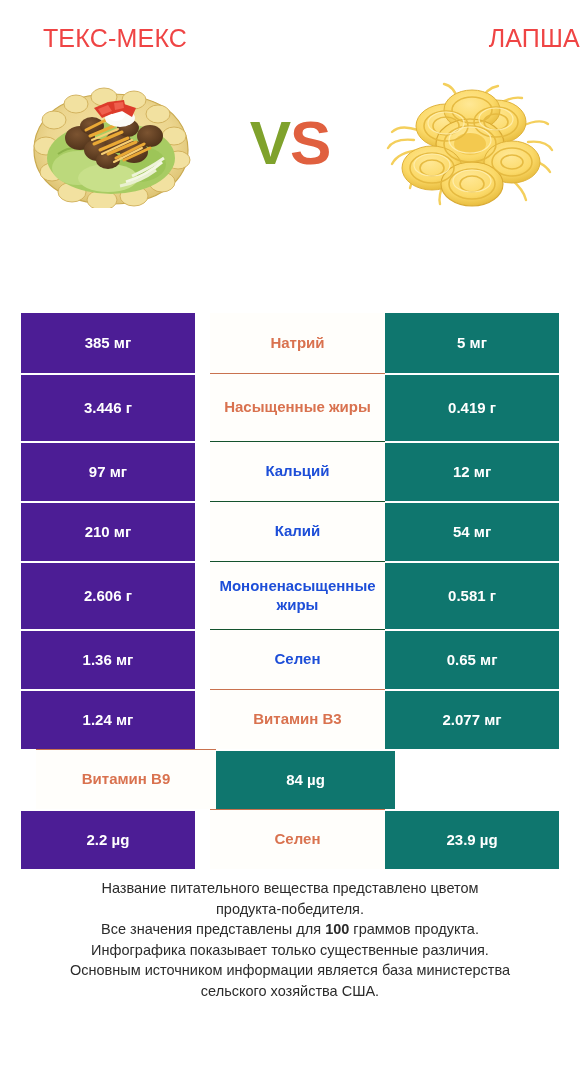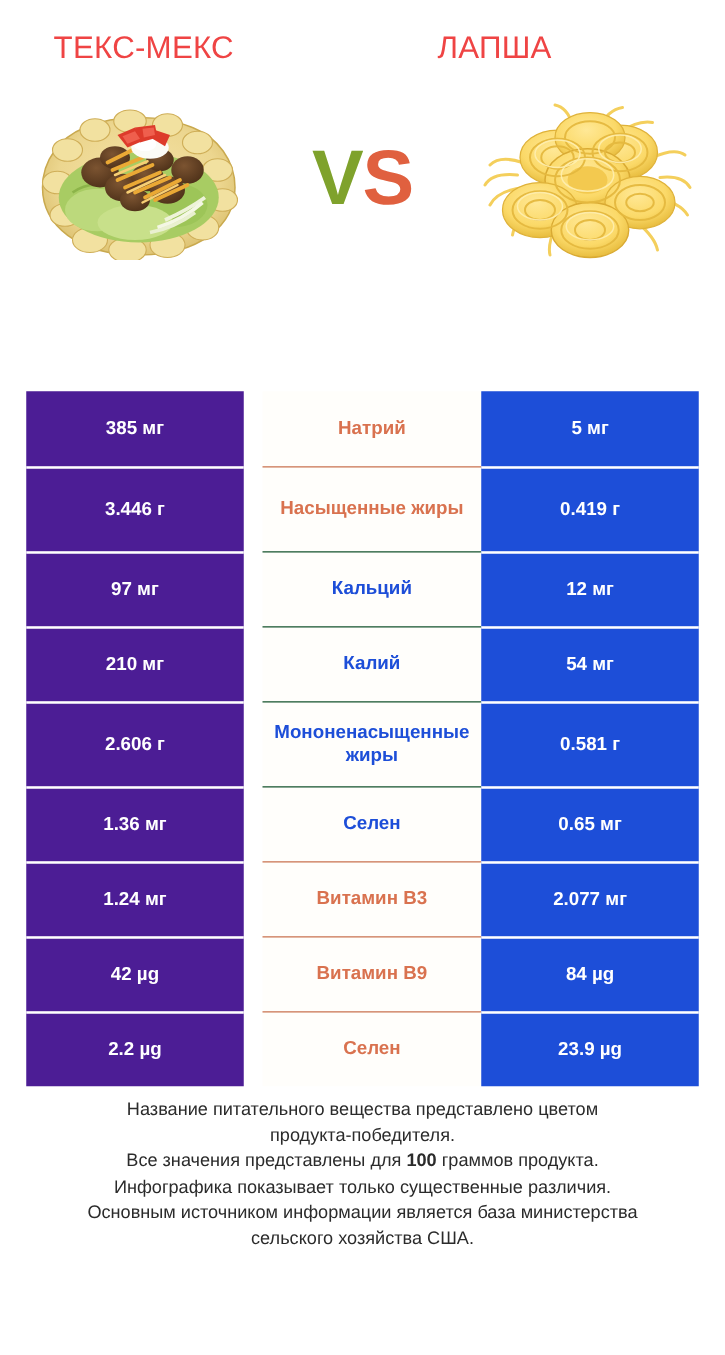--- a/index.html
+++ b/index.html
@@ -23,21 +23,21 @@
   }
   .header-cell {
     flex: 0 0 auto;
     font-size: 25px;
     color: #ef4444;
     letter-spacing: 0.2px;
     white-space: nowrap;
   }
   .header-left  { width: 230px; text-align: center; padding-top: 14px; }
   .header-mid   { width: 120px; }
-  .header-right { width: 230px; text-align: left; padding-top: 14px; }
+  .header-right { width: 230px; text-align: right; padding-top: 14px; }
 
   
   .hero {
     height: 168px;
     display: flex;
     align-items: center;
     justify-content: space-between;
     padding: 0 18px;
   }
   .hero-img {
@@ -93,21 +93,21 @@
   }
   .cell-mid {
     width: 180px;
     background: #fffefb;
     padding: 0 6px;
     overflow: hidden;
     margin-left: 15px;
   }
   .cell-right {
     width: 179px;
-    background: #1d4ed8;
+    background: #0f766e;
     color: #ffffff;
     border-top: 2px solid #ffffff;
   }
   .row:first-child .cell-left,
   .row:first-child .cell-right { border-top: none; }
 
   .mid-inner {
     width: 100%;
     white-space: nowrap;
     text-overflow: clip;
@@ -347,21 +347,20 @@
       <div class="cell cell-right">0.65 мг</div>
     </div>
     <div class="row win-orange h-reg">
       <div class="cell cell-left">1.24 мг</div>
       <div class="cell cell-mid">
         <div class="mid-inner">Витамин B3</div>
       </div>
       <div class="cell cell-right">2.077 мг</div>
     </div>
     <div class="row win-orange h-reg">
-      <div class="cell cell-left">42 µg</div>
       <div class="cell cell-mid">
         <div class="mid-inner">Витамин B9</div>
       </div>
       <div class="cell cell-right">84 µg</div>
     </div>
     <div class="row win-orange h-reg">
       <div class="cell cell-left">2.2 µg</div>
       <div class="cell cell-mid">
         <div class="mid-inner">Селен</div>
       </div>

